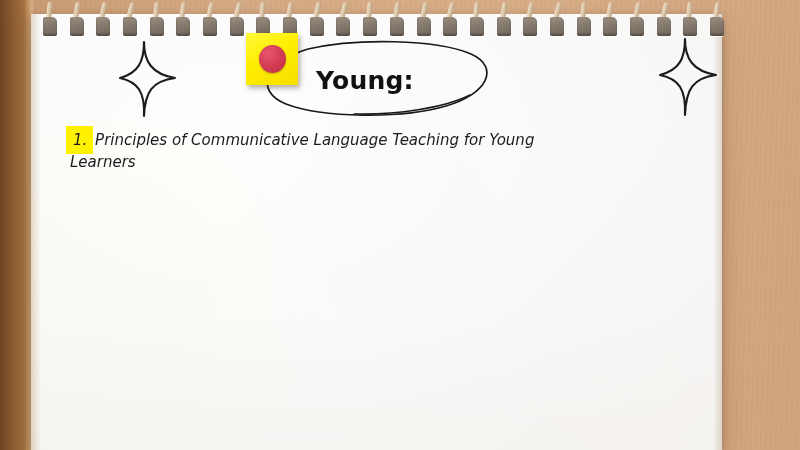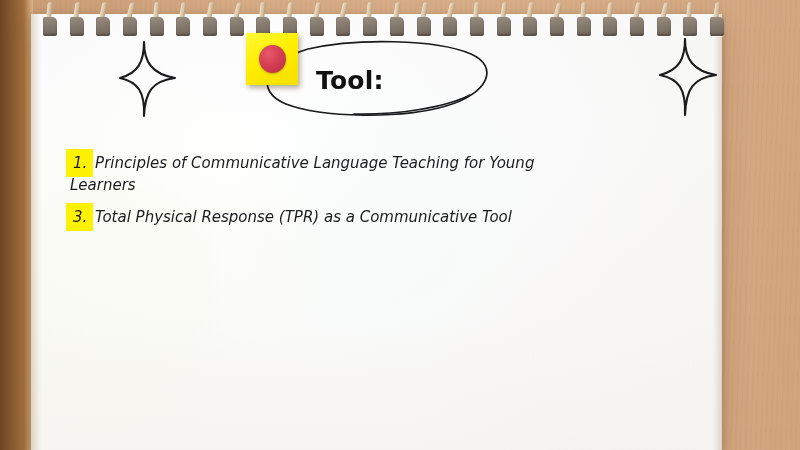--- a/index.html
+++ b/index.html
@@ -163,21 +163,21 @@
 
   
   .sparkle { position: absolute; }
   .sparkle-left  { left: 104px; top: 40px; }
   .sparkle-right { left: 648px; top: 36px; }
 
   
   .list {
     position: absolute;
     left: 70px;
-    top: 152px;
+    top: 129px;
     width: 560px;
   }
   .list-item {
     position: relative;
     font-style: italic;
     font-size: 15px;
     line-height: 22px;
     color: #1c1c1e;
     font-family: "DejaVu Sans", sans-serif;
   }
@@ -283,35 +283,31 @@
     <svg width="74" height="82" viewBox="0 0 74 82" fill="none">
       <path d="M37 3 C37 23, 31 34, 12 39 C31 43, 38 53, 37 79 C38 53, 45 42, 68 39 C45 35, 37 23, 37 3 Z" stroke="#1b1b1e" stroke-width="2.1" fill="none" stroke-linejoin="round"></path>
     </svg>
   </div>
 
   <div class="title-wrap">
     <svg class="title-ellipse" width="250" height="80" viewBox="0 0 250 80" fill="none">
       <path d="M52 9 C100 -2, 180 -1, 215 14 C244 27, 232 54, 190 66 C146 79, 66 78, 30 64 C-2 51, 8 22, 52 9 Z" stroke="#1a1a1c" stroke-width="1.7" fill="none" stroke-linecap="round"></path>
       <path d="M214 55 C188 68, 140 75, 98 74" stroke="#1a1a1c" stroke-width="1.5" fill="none" stroke-linecap="round"></path>
     </svg>
-    <div class="title-text">Tool:</div>
+    <div class="title-text">Young:</div>
   </div>
 
   <div class="sticky">
     <div class="pin-dot"></div>
   </div>
 
   <div class="list">
 
     <div class="list-item item-1">
       <span class="num">1.</span>
       <span class="item-body">Principles of Communicative Language Teaching for Young Learners</span>
     </div>
 
 
-    <div class="list-item item-3">
-      <span class="num">3.</span>
-      <span class="item-body">Total Physical Response (TPR) as a Communicative Tool</span>
-    </div>
 
   </div>
 
 </div>
 
 </body></html>

